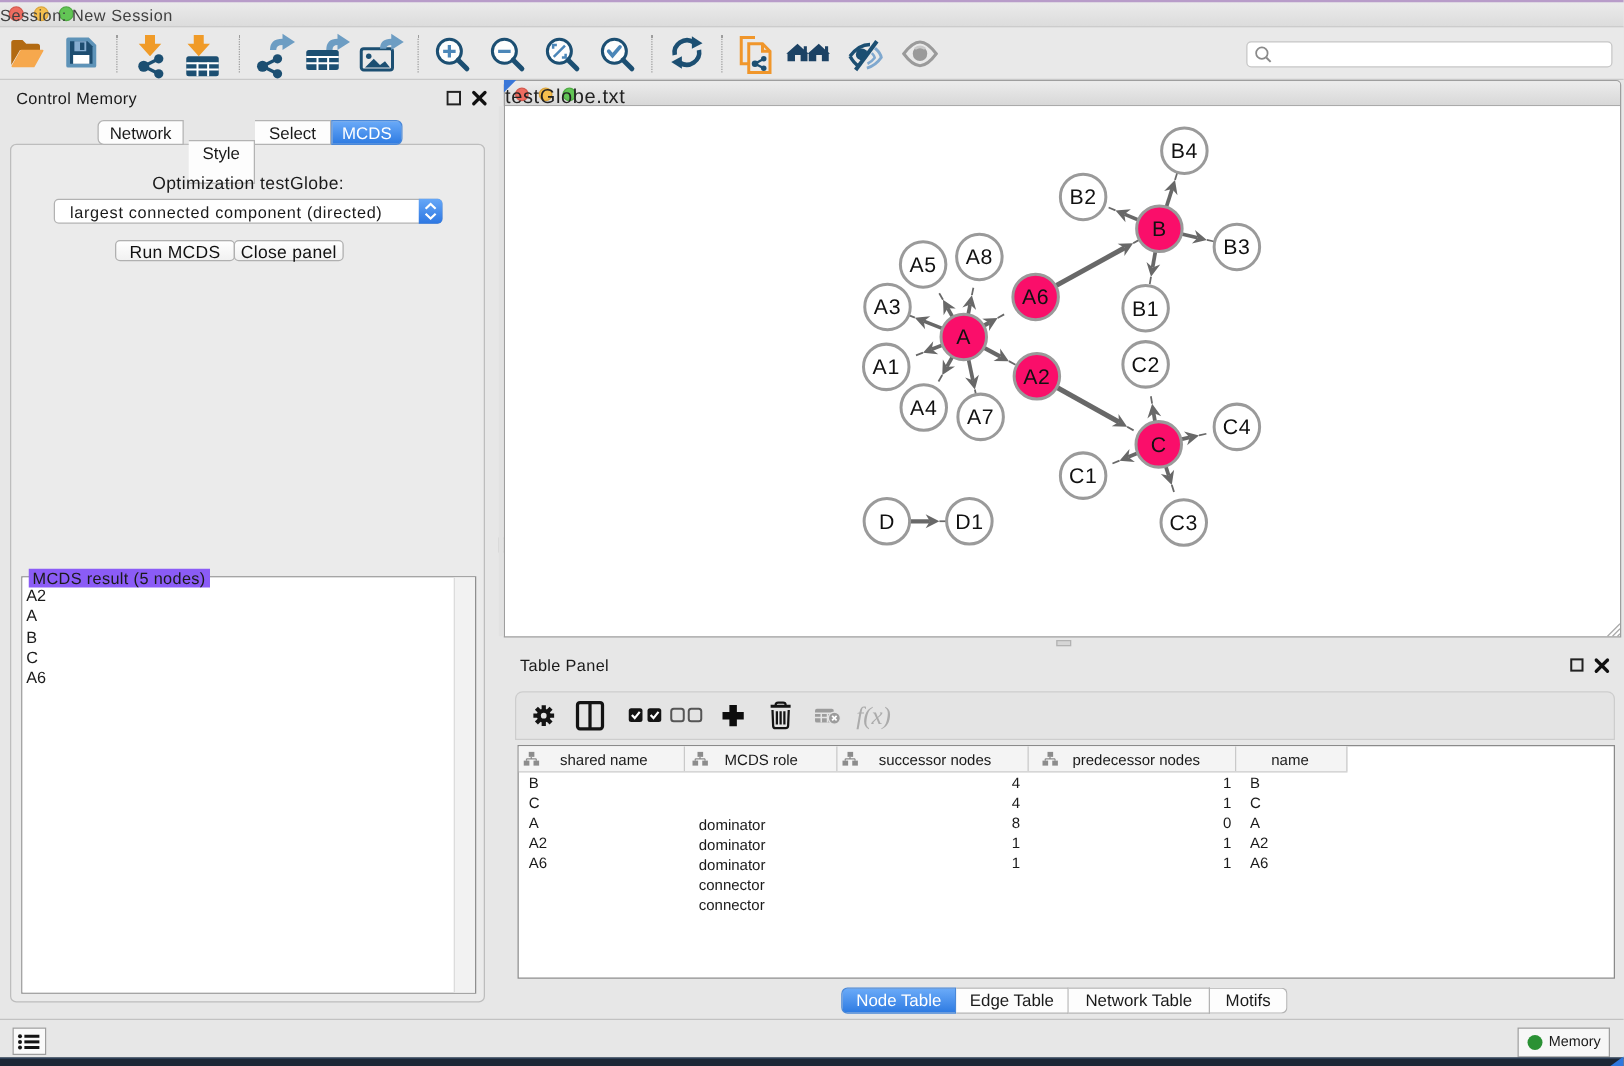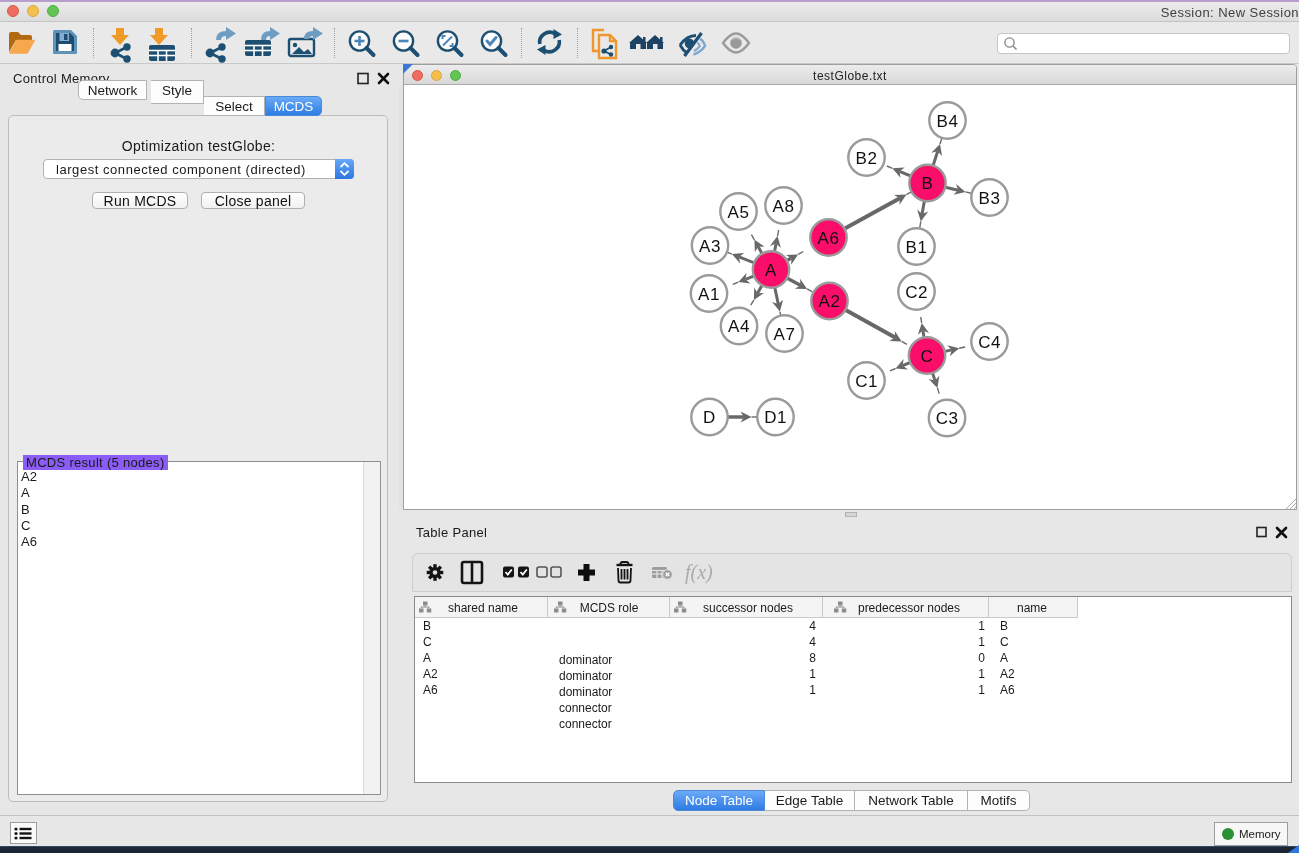--- a/index.html
+++ b/index.html
@@ -1,18 +1,18 @@
 <!DOCTYPE html>
 <html><head><meta charset="utf-8"><style>
 *{margin:0;padding:0;box-sizing:border-box}
 body{width:1299px;height:853px;position:relative;overflow:hidden;background:#e7e7e7;font-family:"Liberation Sans",sans-serif;color:#1a1a1a}
 .abs{position:absolute}
 .titlebar{left:0;top:2px;width:1299px;height:20px;background:linear-gradient(#ebebeb,#dcdcdc);border-bottom:1px solid #c4c4c4}
 .tl{width:12px;height:12px;border-radius:50%;top:5px}
-.apptitle{left:0;top:5px;width:1299px;text-align:right;font-size:13px;letter-spacing:.45px;color:#404040}
+.apptitle{left:0;top:5px;width:1299px;text-align:left;font-size:13px;letter-spacing:.45px;color:#404040}
 .toolbar{left:0;top:22px;width:1299px;height:42px;background:#e9e9e9;border-bottom:1px solid #c9c9c9}
 .sep{top:28px;width:1px;height:30px;border-left:1px dotted #9d9d9d}
 .search{left:997px;top:33px;width:293px;height:21px;background:#fff;border:1px solid #c6c6c6;border-radius:4px}
 .panelhead{font-size:13px;letter-spacing:.3px;color:#1a1a1a}
 .tab{position:absolute;top:0;height:100%;border:1px solid #b3b3b3;background:#fdfdfd;font-size:13.5px;text-align:center;color:#1a1a1a}
 .tabsel{background:linear-gradient(#6aaaf8,#2e7be2);color:#fff;border-color:#4a88d8}
 .btn{position:absolute;background:linear-gradient(#ffffff,#f1f1f1);border:1px solid #b0b0b0;border-radius:4px;font-size:14px;letter-spacing:.25px;text-align:center;color:#111}
 .cellnum{position:absolute;font-size:12px;text-align:right}
 .cell{position:absolute;font-size:12px}
 </style></head><body>
@@ -181,54 +181,54 @@
 <svg class="abs" style="left:357px;top:72px" width="34" height="13">
 <rect x="1" y="1.5" width="10" height="10" fill="none" stroke="#222" stroke-width="1.6"></rect>
 <g stroke="#111" stroke-width="2.6" stroke-linecap="round">
       <line x1="22" y1="2" x2="31" y2="11"></line>
       <line x1="31" y1="2" x2="22" y2="11"></line>
     </g>
 </svg>
 
 <div class="abs" style="left:8px;top:115px;width:380px;height:687px;background:#ebebeb;border:1px solid #bdbdbd;border-radius:5px"></div>
 
-<div class="abs tab" style="left:78px;top:80px;width:69px;height:20px;line-height:19px;border-radius:5px 0 0 5px">Network</div>
-<div class="abs tab" style="left:151px;top:80px;width:53px;height:24px;line-height:19px;border-left:none">Style</div>
+<div class="abs tab" style="left:78px;top:96px;width:69px;height:20px;line-height:19px;border-radius:5px 0 0 5px">Network</div>
+<div class="abs tab" style="left:151px;top:112px;width:53px;height:35px;line-height:19px;border-left:none">Style</div>
 <div class="abs tab" style="left:204px;top:96px;width:61px;height:20px;line-height:19px;border-left:none">Select</div>
 <div class="abs tab tabsel" style="left:265px;top:96px;width:57px;height:20px;line-height:19px;border-radius:0 5px 5px 0">MCDS</div>
 <div class="abs" style="left:62px;top:138px;width:273px;text-align:center;font-size:14px;letter-spacing:.35px">Optimization testGlobe:</div>
 
 <div class="abs" style="left:43px;top:159px;width:311px;height:20px;background:#fff;border:1px solid #b2b2b2;border-radius:4px"></div>
 <div class="abs" style="left:56px;top:162px;font-size:13px;letter-spacing:.55px">largest connected component (directed)</div>
 <div class="abs" style="left:335px;top:159px;width:19px;height:20px;background:linear-gradient(#66a7f7,#2d77e2);border-radius:0 4px 4px 0"></div>
 <svg class="abs" style="left:335px;top:159px" width="19" height="20">
 <path d="M5.5 8 L9.5 4.2 L13.5 8" fill="none" stroke="#fff" stroke-width="1.8"></path>
 <path d="M5.5 12 L9.5 15.8 L13.5 12" fill="none" stroke="#fff" stroke-width="1.8"></path>
 </svg>
 <div class="abs btn" style="left:92px;top:192px;width:96px;height:17px;line-height:16px">Run MCDS</div>
-<div class="abs btn" style="left:201px;top:192px;width:104px;height:17px;line-height:16px">Close panel</div>
+<div class="abs btn" style="left:187px;top:192px;width:88px;height:17px;line-height:16px">Close panel</div>
 
 <div class="abs" style="left:17px;top:461px;width:364px;height:334px;border:1px solid #8f8f8f"></div>
 <div class="abs" style="left:18px;top:462px;width:362px;height:332px;background:#fff"></div>
 <div class="abs" style="left:363px;top:462px;width:17px;height:332px;background:#f2f2f2;border-left:1px solid #dcdcdc"></div>
 <div class="abs" style="left:23px;top:455px;background:#8b5cf6;padding:0 3px;font-size:13px;letter-spacing:.3px">MCDS result (5 nodes)</div>
 <div class="abs" style="left:21px;top:469px;font-size:13px;line-height:16.3px">A2<br>A<br>B<br>C<br>A6</div>
 
 <div class="abs" style="left:399px;top:430px;width:5px;height:12px;background:#d6d6d6;border:1px solid #b2b2b2"></div>
 <div class="abs" style="left:845px;top:512px;width:12px;height:5px;background:#d6d6d6;border:1px solid #b2b2b2"></div>
 
 <div class="abs" style="left:403px;top:64px;width:894px;height:446px;background:#fff;border:1px solid #9e9e9e;border-radius:4px 4px 0 0"></div>
 <div class="abs" style="left:404px;top:65px;width:892px;height:20px;background:linear-gradient(#ececec,#d8d8d8);border-bottom:1px solid #aaa;border-radius:3px 3px 0 0"></div>
 <svg class="abs" style="left:403px;top:64px" width="12" height="12">
     <path d="M0 0 L10 0 L0 10 Z" fill="#3a77d8"></path>
   </svg>
 <div class="abs tl" style="left:412px;top:69.5px;width:11px;height:11px;background:#ee6c60;border:0.5px solid #d5594e"></div>
 <div class="abs tl" style="left:431px;top:69.5px;width:11px;height:11px;background:#f5bf4e;border:0.5px solid #dca63d"></div>
 <div class="abs tl" style="left:450px;top:69.5px;width:11px;height:11px;background:#62c555;border:0.5px solid #4eab42"></div>
-<div class="abs" style="left:404px;top:69px;width:892px;text-align:center;font-size:12px;letter-spacing:.5px;color:#222">testGlobe.txt</div>
+<div class="abs" style="left:404px;top:69px;width:892px;text-align:left;font-size:16px;letter-spacing:.5px;color:#222">testGlobe.txt</div>
 <svg class="abs" style="left:1284px;top:497px" width="13" height="13">
     <g stroke="#a9a9a9" stroke-width="1">
       <line x1="2" y1="12" x2="12" y2="2"></line>
       <line x1="6" y1="12" x2="12" y2="6"></line>
       <line x1="10" y1="12" x2="12" y2="10"></line>
     </g>
   </svg>
 <div class="abs" style="left:399px;top:85px;width:4px;height:424px;background:#e2e2e2"></div>
 <svg width="1299" height="853" style="position:absolute;left:0;top:0" font-family="Liberation Sans, sans-serif">
     <line x1="771.0" y1="269.5" x2="739.0" y2="256.9" stroke="#686868" stroke-width="3.0"></line>

